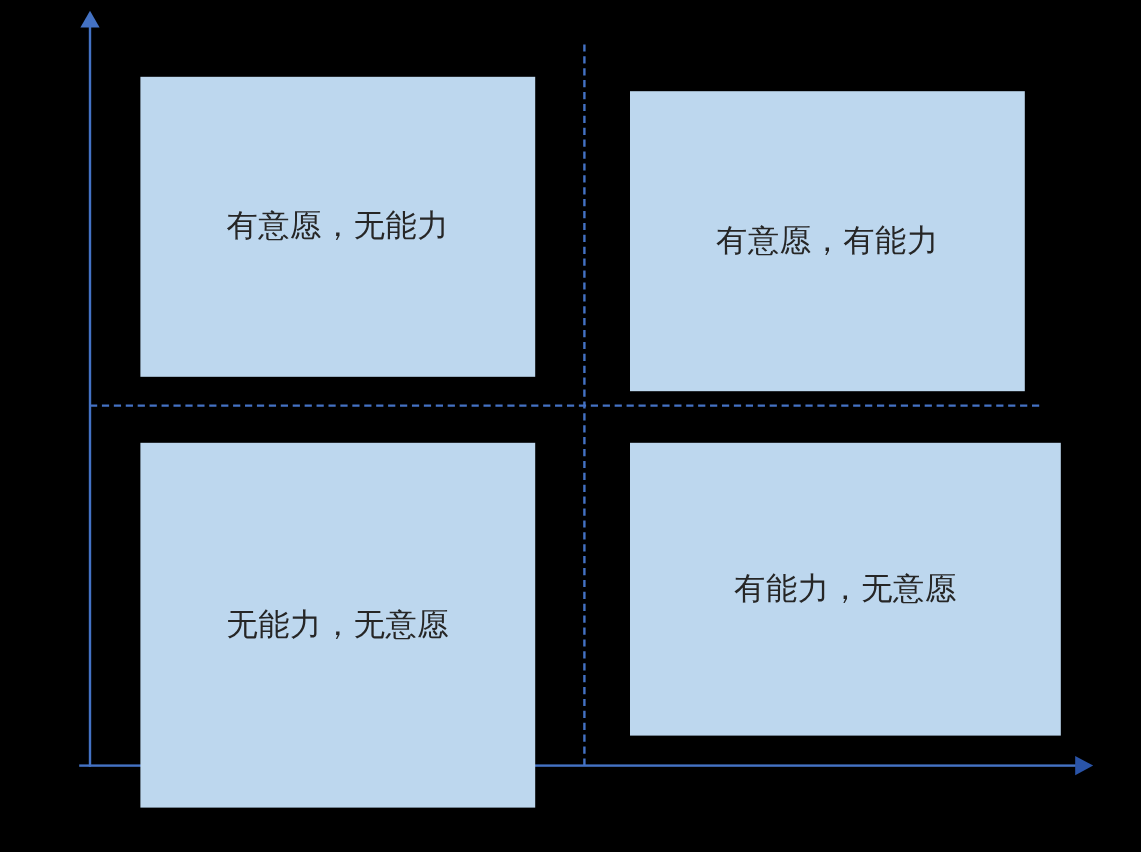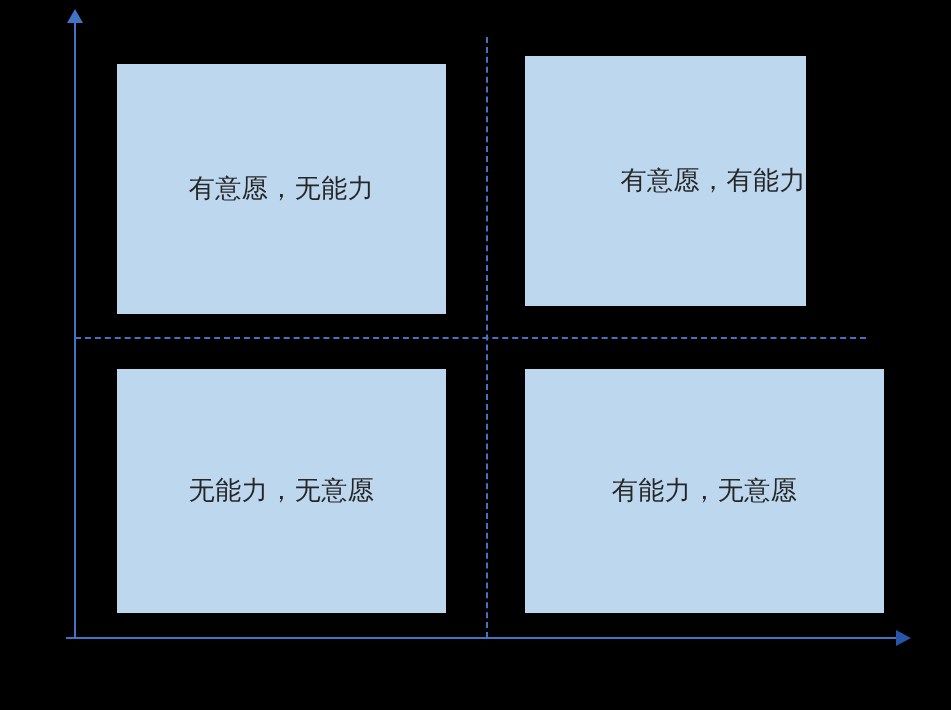--- a/index.html
+++ b/index.html
@@ -83,22 +83,22 @@
   }
   .quad-label {
     font-size: 26px;
     color: #262626;
     letter-spacing: 0.5px;
     line-height: 1.2;
     white-space: nowrap;
   }
 
   .quad-tl { left: 117px; top: 64px;  width: 329px; height: 250px; }
-  .quad-tr { left: 525px; top: 56px;  width: 281px; height: 250px; justify-content: flex-end; }
-  .quad-bl { left: 117px; top: 369px; width: 329px; height: 244px; }
+  .quad-tr { left: 525px; top: 76px;  width: 329px; height: 250px; }
+  .quad-bl { left: 117px; top: 369px; width: 329px; height: 304px; }
   .quad-br { left: 525px; top: 369px; width: 359px; height: 244px; }
 </style>
 </head>
 <body>
 
 <div id="canvas">
 
   <div class="axis-y-line"></div>
   <div class="axis-y-arrow"></div>
   <div class="axis-x-line"></div>

